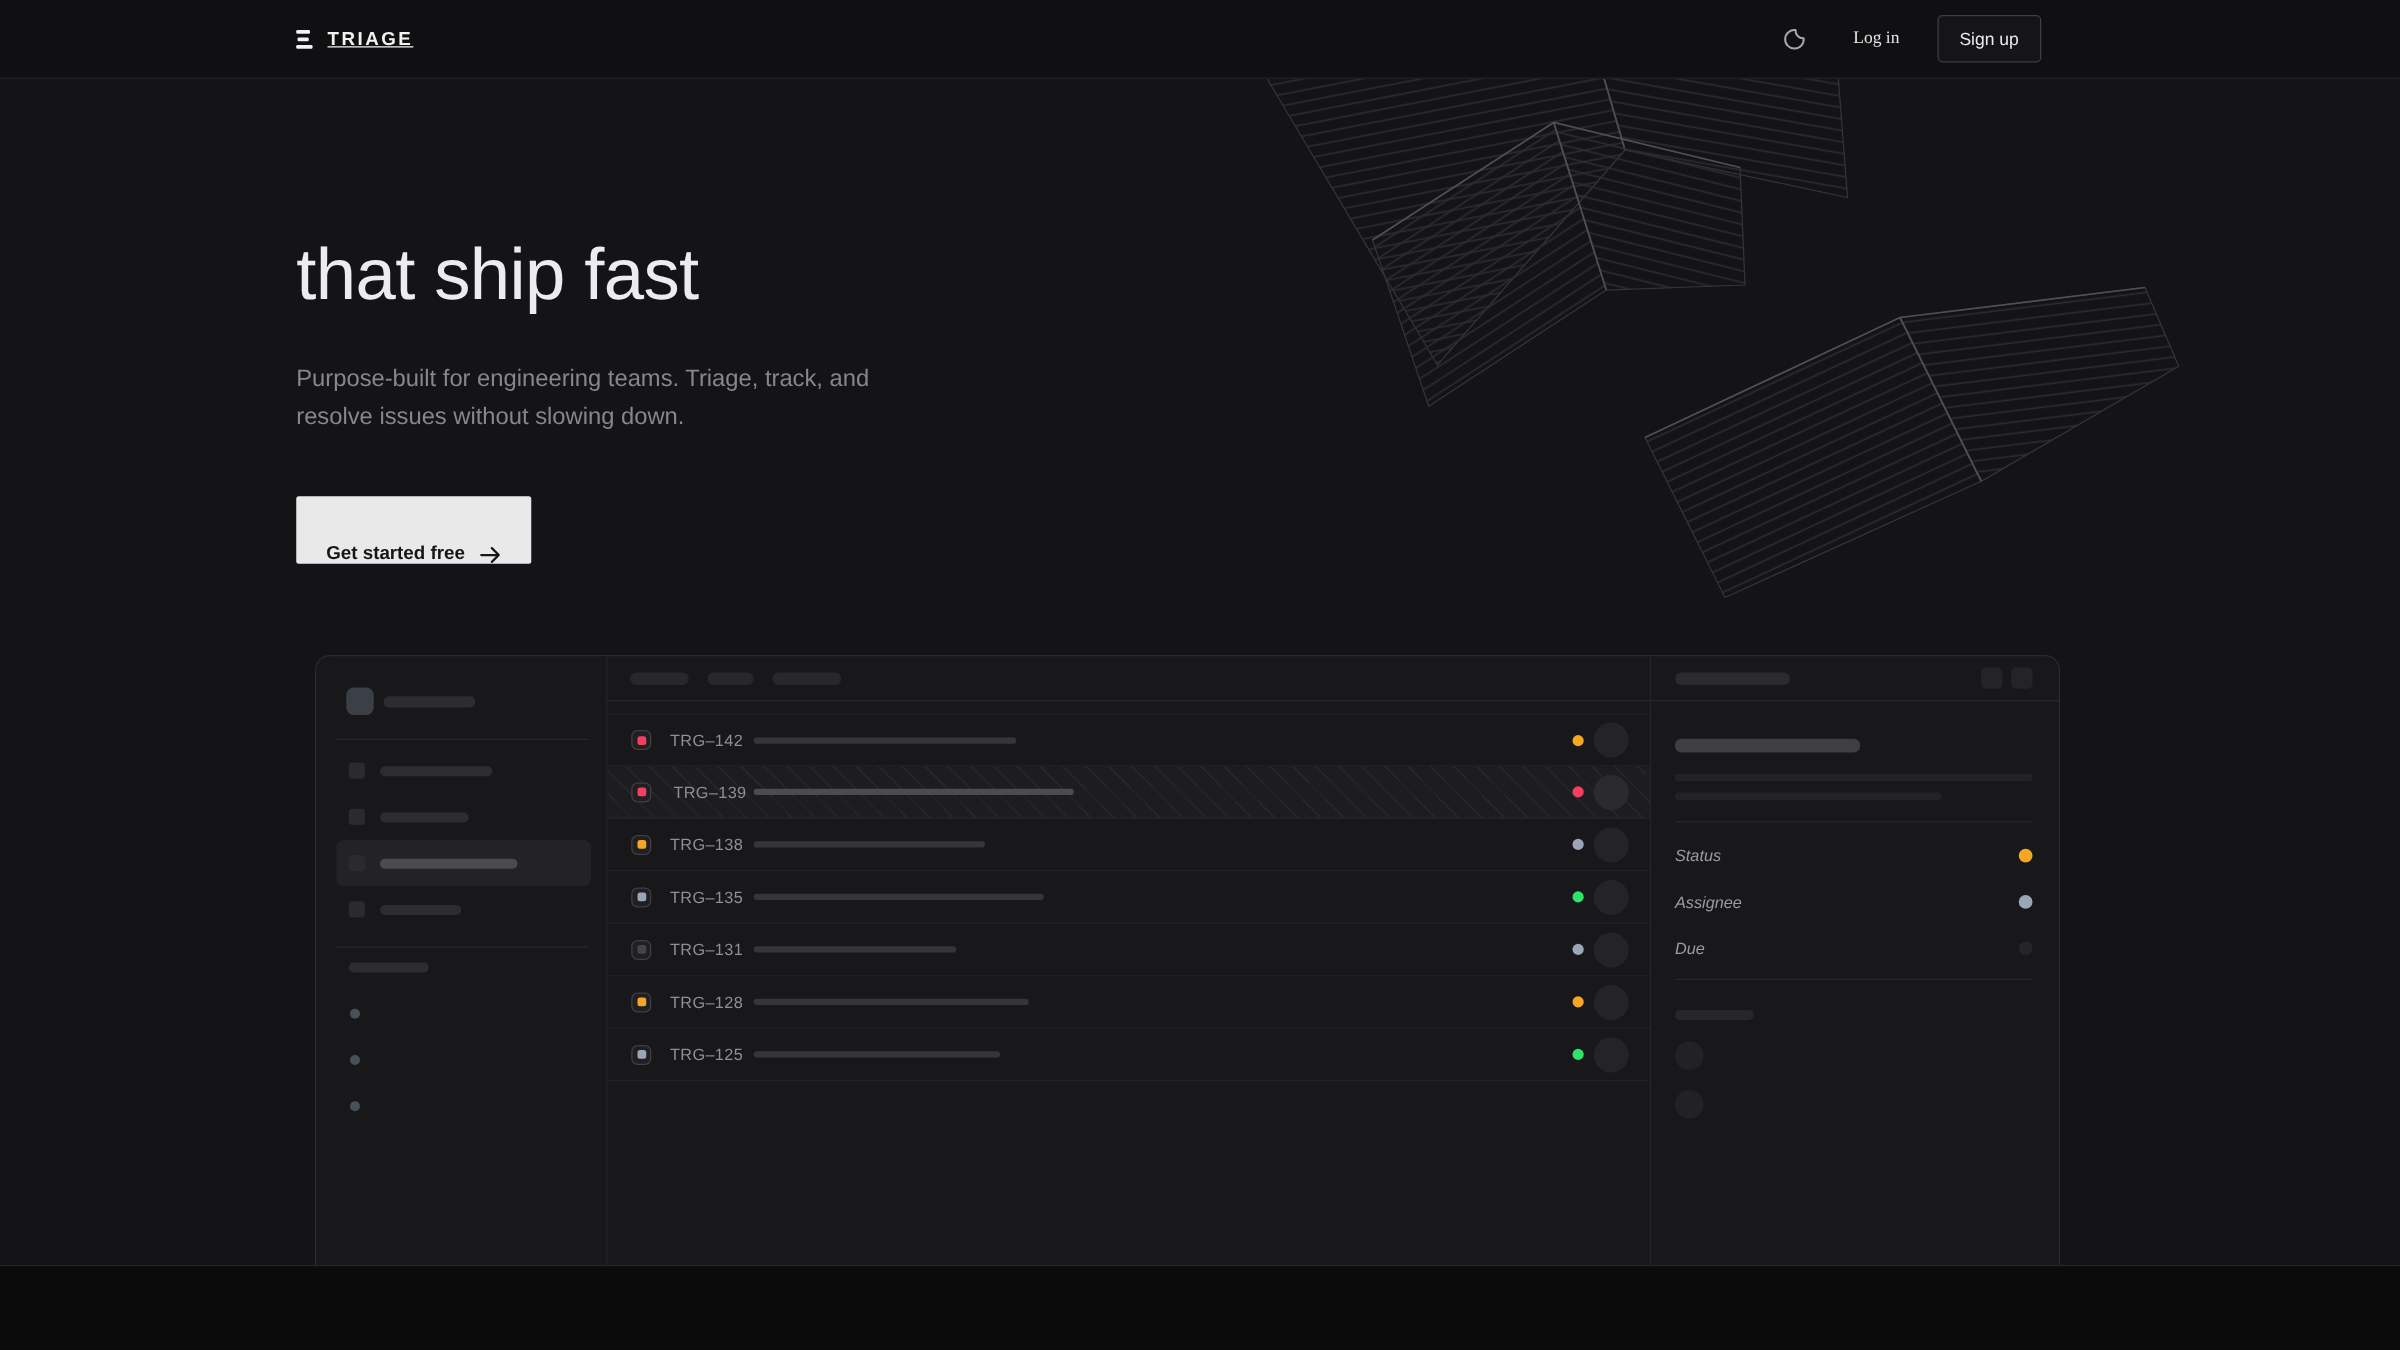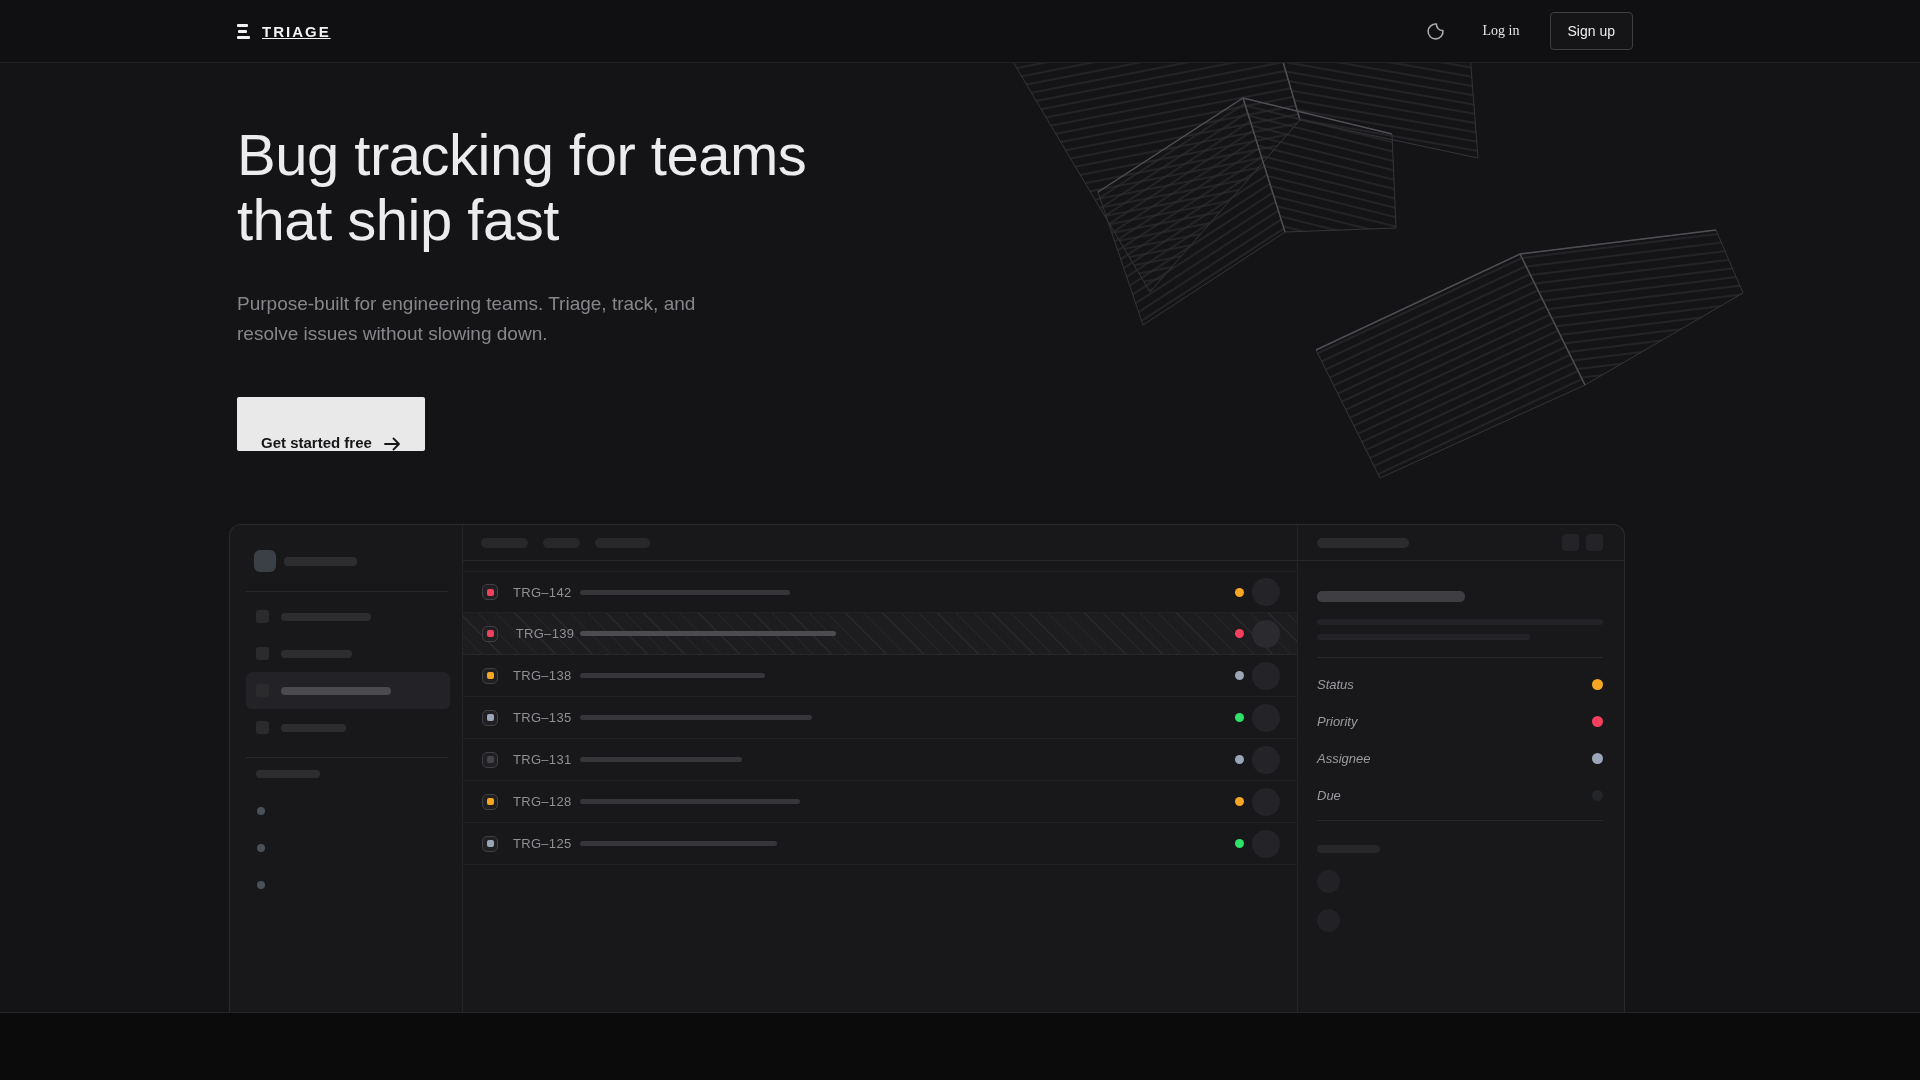--- a/index.html
+++ b/index.html
@@ -23,21 +23,21 @@
 
   
   .hero { position:relative; height:950px; background:#141416; border-bottom:1px solid rgba(255,255,255,0.08); overflow:hidden; }
   .deco { position:absolute; left:0; top:0; pointer-events:none; }
   .hero-content { position:relative; width:1396px; margin-left:237px; padding-top:59px; }
   .h1 { color:#ececee; font-size:58px; line-height:65px; letter-spacing:-0.5px; font-weight:500; }
   .sub { margin-top:37px; color:#87878b; font-size:19px; line-height:30px; }
   .cta { margin-top:48px; display:inline-flex; align-items:flex-end; gap:12px; background:#e9e9e9; color:#161618; font-size:15px; font-weight:bold; padding:0 24px; height:54px; border:none; border-radius:2px; cursor:pointer; }
 
   
-  .mockup { position:absolute; left:229px; top:461px; width:1396px; height:489px;
+  .mockup { position:absolute; left:252px; top:461px; width:1396px; height:489px;
             background:#18181a; border:1px solid rgba(255,255,255,0.08); border-bottom:none;
             border-radius:12px 12px 0 0; display:flex; overflow:hidden; }
 
   .skel { background:#2d2d30; border-radius:4px; }
 
   
   .m-side { width:233px; border-right:1px solid rgba(255,255,255,0.06); padding-top:25px; flex-shrink:0; }
   .ws-row { display:flex; align-items:center; padding-left:24px; gap:8px; }
   .ws-icon { width:22px; height:22px; border-radius:6px; background:#3b4046; }
   .ws-pill { width:73px; height:9px; }
@@ -156,21 +156,21 @@
     <g>
       <polygon points="1316,287 1520,191 1585,322 1380,415" fill="url(#p5)" stroke="#34343a" stroke-width="1"></polygon>
       <polygon points="1520,191 1716,167 1743,230 1585,322" fill="url(#p6)" stroke="#34343a" stroke-width="1"></polygon>
       <polyline points="1316,287 1520,191 1716,167" fill="none" stroke="#4e4e54" stroke-width="1.4"></polyline>
       <line x1="1520" y1="191" x2="1585" y2="322" stroke="#4e4e54" stroke-width="1.4"></line>
     </g>
   </svg>
 
   <div class="hero-content">
     <h1 class="h1">
-      <span>Bug tracking for teams</span><br>
+      <br>
       <span>that ship fast</span>
     </h1>
     <p class="sub">
       <span>Purpose-built for engineering teams. Triage, track, and</span><br>
       <span>resolve issues without slowing down.</span>
     </p>
     <button class="cta">
       <span>Get started free</span>
       <svg width="17" height="14" viewBox="0 0 17 14">
         <path d="M1 7 H15 M9.5 1.5 L15 7 L9.5 12.5" fill="none" stroke="#161618" stroke-width="1.8" stroke-linecap="round" stroke-linejoin="round"></path>
@@ -294,24 +294,20 @@
         <div class="r-title"></div>
         <div class="r-line1"></div>
         <div class="r-line2"></div>
         <div class="r-div"></div>
         <div class="fields">
           <div class="frow">
             <span class="flabel">Status</span>
             <span class="fdot" style="background: rgb(245, 166, 35);"></span>
           </div>
           <div class="frow">
-            <span class="flabel">Priority</span>
-            <span class="fdot" style="background: rgb(244, 63, 94);"></span>
-          </div>
-          <div class="frow">
             <span class="flabel">Assignee</span>
             <span class="fdot" style="background: rgb(154, 165, 184);"></span>
           </div>
           <div class="frow">
             <span class="flabel">Due</span>
             <span class="fdot" style="background: rgb(35, 37, 41);"></span>
           </div>
         </div>
         <div class="r-div" style="margin-top:6px"></div>
         <div class="skel r-pill2"></div>

